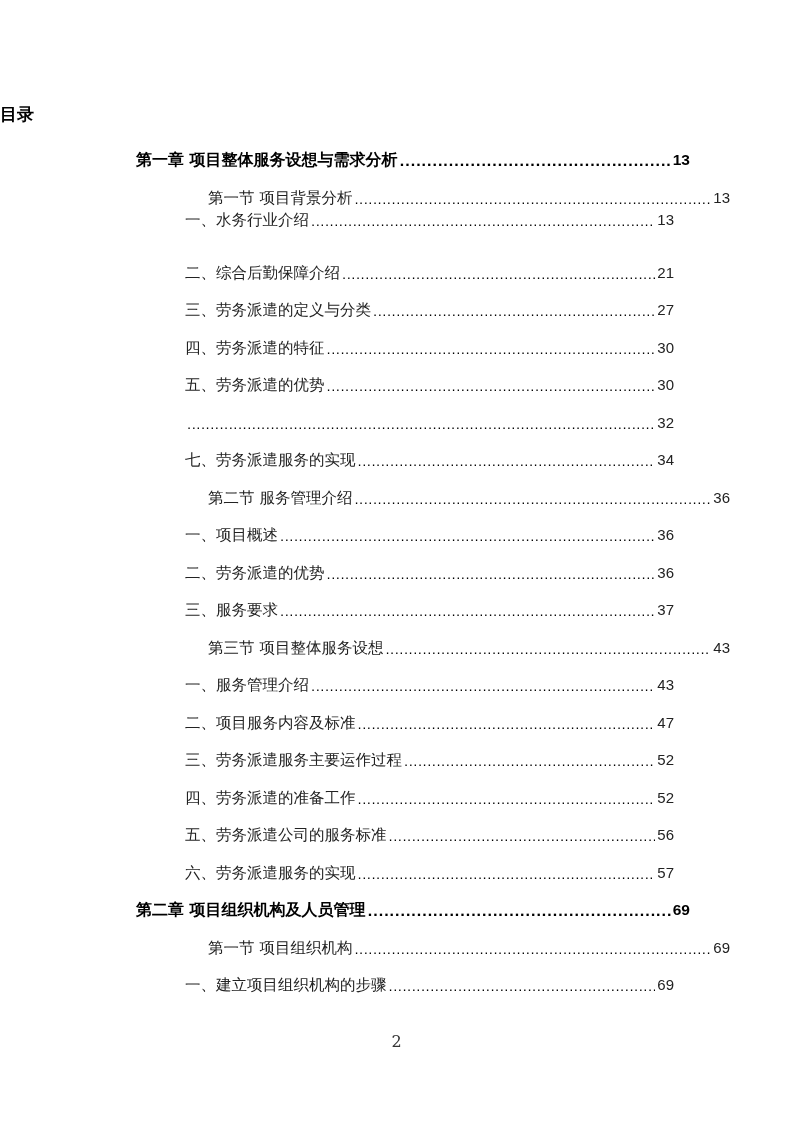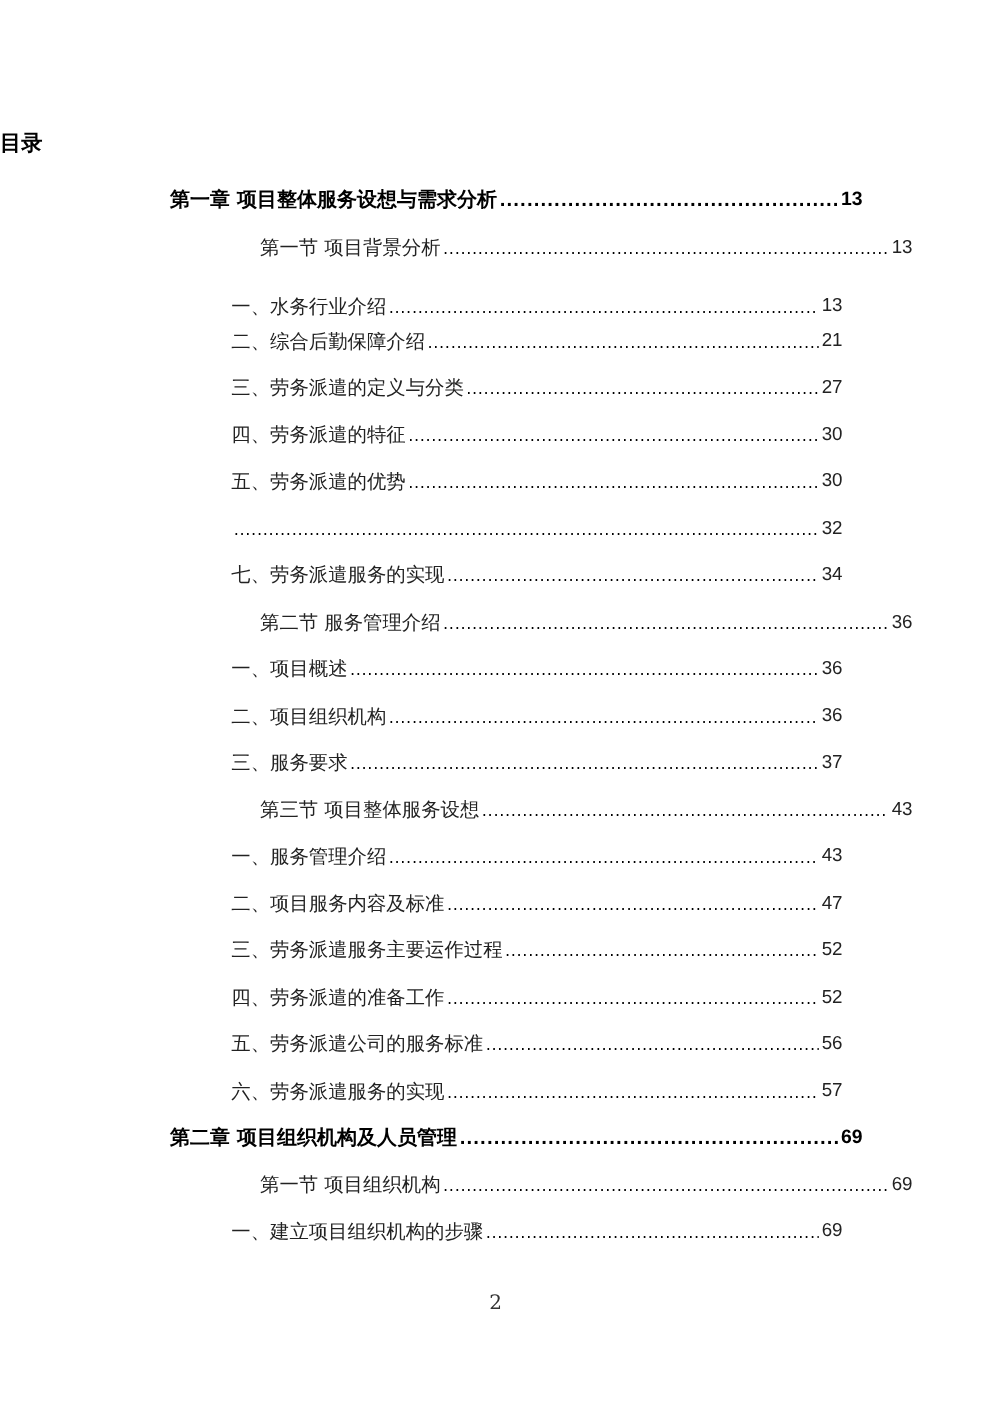--- a/index.html
+++ b/index.html
@@ -31,21 +31,21 @@
   <div class="row chapter" style="top:0px">
       <span class="label">第一章  项目整体服务设想与需求分析</span>
       <span class="dots"></span>
       <span class="page">13</span>
     </div>
   <div class="row section" style="top:37.5px">
       <span class="label">第一节  项目背景分析</span>
       <span class="dots"></span>
       <span class="page">13</span>
     </div>
-  <div class="row item" style="top:85px">
+  <div class="row item" style="top:60px">
       <span class="label">一、水务行业介绍</span>
       <span class="dots"></span>
       <span class="page">13</span>
     </div>
   <div class="row item" style="top:112.5px">
       <span class="label">二、综合后勤保障介绍</span>
       <span class="dots"></span>
       <span class="page">21</span>
     </div>
   <div class="row item" style="top:150px">
@@ -76,21 +76,21 @@
       <span class="label">第二节  服务管理介绍</span>
       <span class="dots"></span>
       <span class="page">36</span>
     </div>
   <div class="row item" style="top:375px">
       <span class="label">一、项目概述</span>
       <span class="dots"></span>
       <span class="page">36</span>
     </div>
   <div class="row item" style="top:412.5px">
-      <span class="label">二、项目组织机构</span>
+      <span class="label">二、劳务派遣的优势</span>
       <span class="dots"></span>
       <span class="page">36</span>
     </div>
   <div class="row item" style="top:450px">
       <span class="label">三、服务要求</span>
       <span class="dots"></span>
       <span class="page">37</span>
     </div>
   <div class="row section" style="top:487.5px">
       <span class="label">第三节  项目整体服务设想</span>

